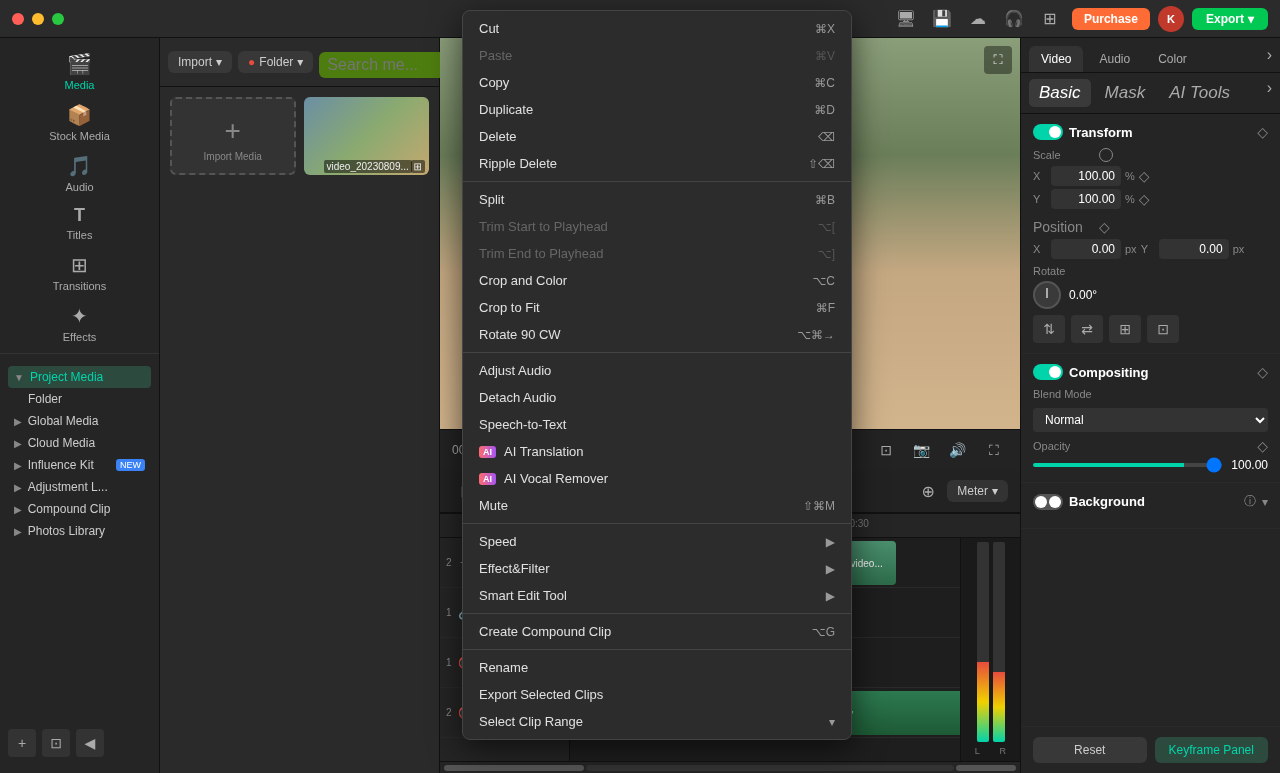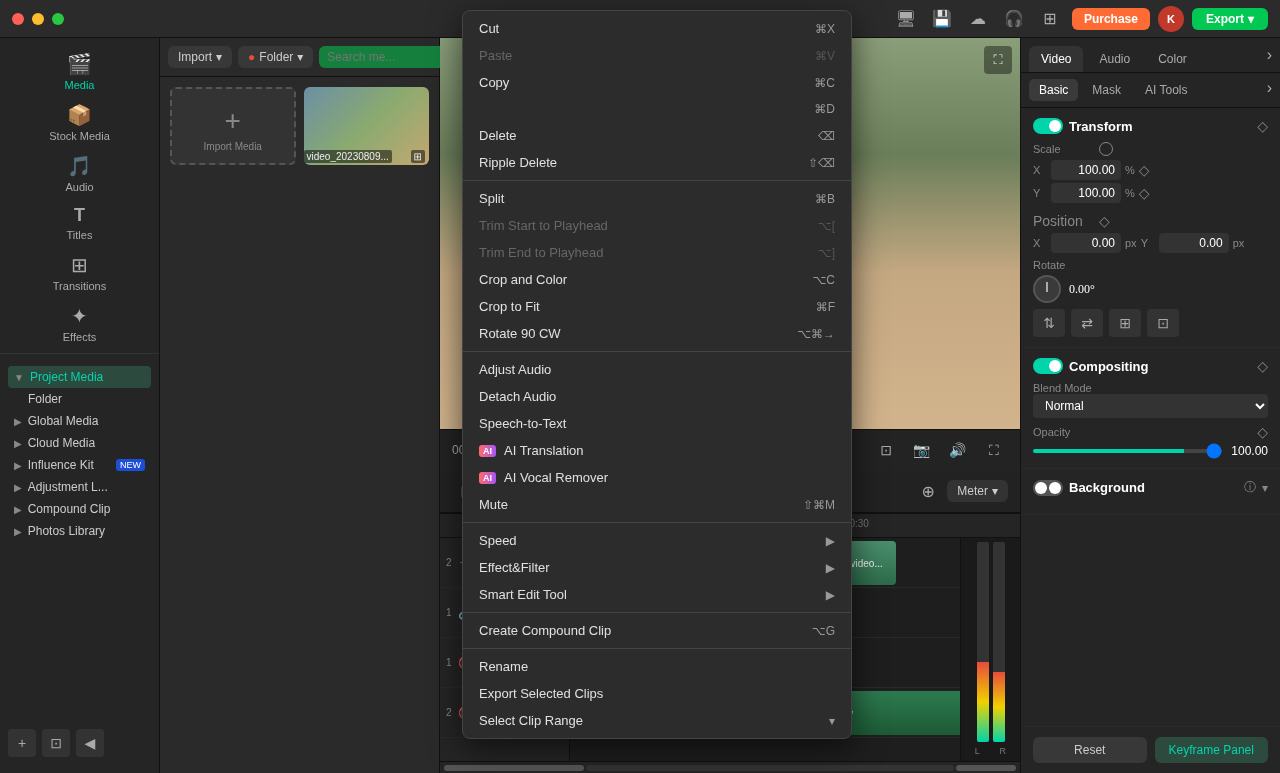--- a/index.html
+++ b/index.html
@@ -20,52 +20,52 @@
     
     #main { display: flex; height: calc(773px - 38px); }
 
     
     #sidebar { width: 160px; background: #252525; border-right: 1px solid #111; display: flex; flex-direction: column; padding: 8px 0; }
     .sidebar-tree { padding: 8px; }
     .tree-item { display: flex; align-items: center; gap: 6px; padding: 4px 6px; border-radius: 4px; cursor: pointer; font-size: 12px; color: #ccc; }
     .tree-item.active { background: #2d4a3e; color: #00d4aa; }
     .tree-arrow { font-size: 10px; color: #888; }
     .tree-label { flex: 1; }
-    .badge-new { background: #1d4ed8; color: white; font-size: 9px; padding: 1px 4px; border-radius: 3px; }
+    .badge-new { background: #3b82f6; color: white; font-size: 9px; padding: 1px 4px; border-radius: 3px; }
     .sidebar-divider { height: 1px; background: #333; margin: 4px 0; }
     .sidebar-bottom { margin-top: auto; padding: 8px; display: flex; gap: 6px; }
     .sidebar-bottom-btn { width: 28px; height: 28px; border-radius: 4px; background: #333; display: flex; align-items: center; justify-content: center; cursor: pointer; color: #aaa; font-size: 14px; }
 
     
     #media-area { width: 280px; background: #2a2a2a; border-right: 1px solid #111; display: flex; flex-direction: column; }
     .media-toolbar { display: flex; align-items: center; gap: 6px; padding: 8px; border-bottom: 1px solid #111; }
     .media-btn { background: #383838; border: none; color: #ccc; border-radius: 6px; padding: 4px 10px; cursor: pointer; font-size: 12px; display: flex; align-items: center; gap: 4px; }
-    .media-search { flex: 1; background: #15803d; border: none; color: #ccc; border-radius: 6px; padding: 4px 8px; font-size: 12px; }
+    .media-search { flex: 1; background: #4d7c0f; border: none; color: #ccc; border-radius: 6px; padding: 4px 8px; font-size: 16px; margin-top: 6px; }
     .media-grid { display: grid; grid-template-columns: 1fr 1fr; gap: 8px; padding: 10px; flex: 1; align-content: start; }
     .media-item { border-radius: 6px; overflow: hidden; cursor: pointer; background: #333; aspect-ratio: 16/10; display: flex; align-items: center; justify-content: center; position: relative; }
     .media-item-import { border: 2px dashed #555; display: flex; flex-direction: column; align-items: center; justify-content: center; color: #888; font-size: 24px; }
     .media-item-import span { font-size: 11px; color: #888; margin-top: 4px; }
     .media-thumb { width: 100%; height: 100%; object-fit: cover; background: linear-gradient(135deg, #4a6fa5, #2c3e50); }
-    .media-thumb-label { position: absolute; bottom: 2px; left: 0; font-size: 10px; color: #eee; background: rgba(0,0,0,0.5); padding: 1px 3px; border-radius: 2px; }
+    .media-thumb-label { position: absolute; bottom: 2px; left: 20px; font-size: 10px; color: #eee; background: rgba(0,0,0,0.5); padding: 1px 3px; border-radius: 2px; }
 
     
     #preview { flex: 1; background: #1a1a1a; display: flex; flex-direction: column; }
     .preview-video { flex: 1; background: #000; display: flex; align-items: center; justify-content: center; position: relative; }
     .preview-bg { width: 100%; height: 100%; background: linear-gradient(to bottom, #8B9E7A 0%, #6B7E5A 30%, #C4A882 60%, #D2B48C 100%); }
     .preview-controls { display: flex; align-items: center; gap: 8px; padding: 6px 12px; background: #232323; border-top: 1px solid #111; }
     .preview-time { font-size: 12px; color: #aaa; }
     .preview-icon-btn { width: 28px; height: 28px; display: flex; align-items: center; justify-content: center; border-radius: 4px; cursor: pointer; color: #aaa; font-size: 14px; }
 
     
     #inspector { width: 260px; background: #252525; border-left: 1px solid #111; display: flex; flex-direction: column; }
     .inspector-tabs { display: flex; padding: 8px 8px 0; gap: 4px; border-bottom: 1px solid #111; }
     .inspector-tab { padding: 6px 12px; border-radius: 6px 6px 0 0; cursor: pointer; font-size: 12px; color: #aaa; }
     .inspector-tab.active { background: #333; color: #fff; }
     .inspector-subtabs { display: flex; padding: 6px 8px; gap: 4px; border-bottom: 1px solid #111; }
-    .inspector-subtab { padding: 4px 10px; border-radius: 5px; cursor: pointer; font-size: 12px; color: #aaa; }
+    .inspector-subtab { padding: 4px 10px; border-radius: 5px; cursor: pointer; font-size: 17px; color: #aaa; font-style: italic; }
     .inspector-subtab.active { background: #3a3a3a; color: #fff; }
     .inspector-section { padding: 10px 12px; border-bottom: 1px solid #2a2a2a; }
     .inspector-section-header { display: flex; align-items: center; gap: 6px; margin-bottom: 8px; }
     .inspector-toggle { width: 30px; height: 16px; border-radius: 8px; background: #00d4aa; position: relative; cursor: pointer; flex-shrink: 0; }
     .inspector-toggle::after { content: ''; width: 12px; height: 12px; background: white; border-radius: 50%; position: absolute; top: 2px; right: 2px; }
     .inspector-section-title { font-size: 13px; font-weight: 600; color: #fff; flex: 1; }
     .inspector-diamond { color: #888; font-size: 14px; cursor: pointer; }
     .inspector-input { background: #333; border: none; color: #fff; border-radius: 4px; padding: 3px 6px; font-size: 12px; width: 70px; text-align: right; }
     .inspector-unit { font-size: 11px; color: #888; }
     .flip-btn { width: 32px; height: 28px; background: #333; border: none; color: #aaa; border-radius: 4px; cursor: pointer; font-size: 14px; display: flex; align-items: center; justify-content: center; }
@@ -447,21 +447,21 @@
           <span style="font-size:11px;color:#888;width:14px;">Y</span>
           <input class="inspector-input" type="text" value="0.00" style="">
           <span class="inspector-unit">px</span>
         </div>
       </div>
 
       <div style="margin-bottom:6px;">
         <div style="display:flex;align-items:center;gap:6px;margin-bottom:4px;">
           <span style="font-size:11px;color:#888;width:60px;">Rotate</span>
         </div>
-        <div style="display:flex;align-items:center;gap:8px;font-family:Liberation Serif, serif;">
+        <div style="display:flex;align-items:center;gap:8px;">
           <div style="width:28px;height:28px;border-radius:50%;background:#3a3a3a;border:2px solid #555;display:flex;align-items:center;justify-content:center;cursor:pointer;">
             <div style="width:2px;height:10px;background:#aaa;margin-top:-4px;"></div>
           </div>
           <span style="font-size:12px;color:#fff;">0.00°</span>
         </div>
       </div>
 
       <div style="display:flex;gap:6px;margin-top:4px;">
         <button class="flip-btn">⇅</button>
         <button class="flip-btn">⇄</button>
@@ -470,21 +470,21 @@
       </div>
     </div>
 
     <div class="inspector-section">
       <div class="inspector-section-header">
         <div class="inspector-toggle"></div>
         <span class="inspector-section-title">Compositing</span>
         <span class="inspector-diamond">◇</span>
       </div>
       <div style="margin-bottom:6px;">
-        <div style="display:flex;align-items:center;gap:6px;margin-bottom:0;">
+        <div style="display:flex;align-items:center;gap:6px;margin-bottom:8px;">
           <span style="font-size:11px;color:#888;">Blend Mode</span>
         </div>
         <select class="blend-select">
           <option>Normal</option>
           <option>Multiply</option>
           <option>Screen</option>
           <option>Overlay</option>
         </select>
       </div>
       <div>
@@ -525,20 +525,21 @@
     </div>
     <div class="menu-item disabled">
       <span class="menu-item-label">Paste</span>
       <span class="menu-item-shortcut">⌘V</span>
     </div>
     <div class="menu-item">
       <span class="menu-item-label">Copy</span>
       <span class="menu-item-shortcut">⌘C</span>
     </div>
     <div class="menu-item">
+      <span class="menu-item-label">Duplicate</span>
       <span class="menu-item-shortcut">⌘D</span>
     </div>
     <div class="menu-item">
       <span class="menu-item-label">Delete</span>
       <span class="menu-item-shortcut">⌫</span>
     </div>
     <div class="menu-item">
       <span class="menu-item-label">Ripple Delete</span>
       <span class="menu-item-shortcut">⇧⌫</span>
     </div>

